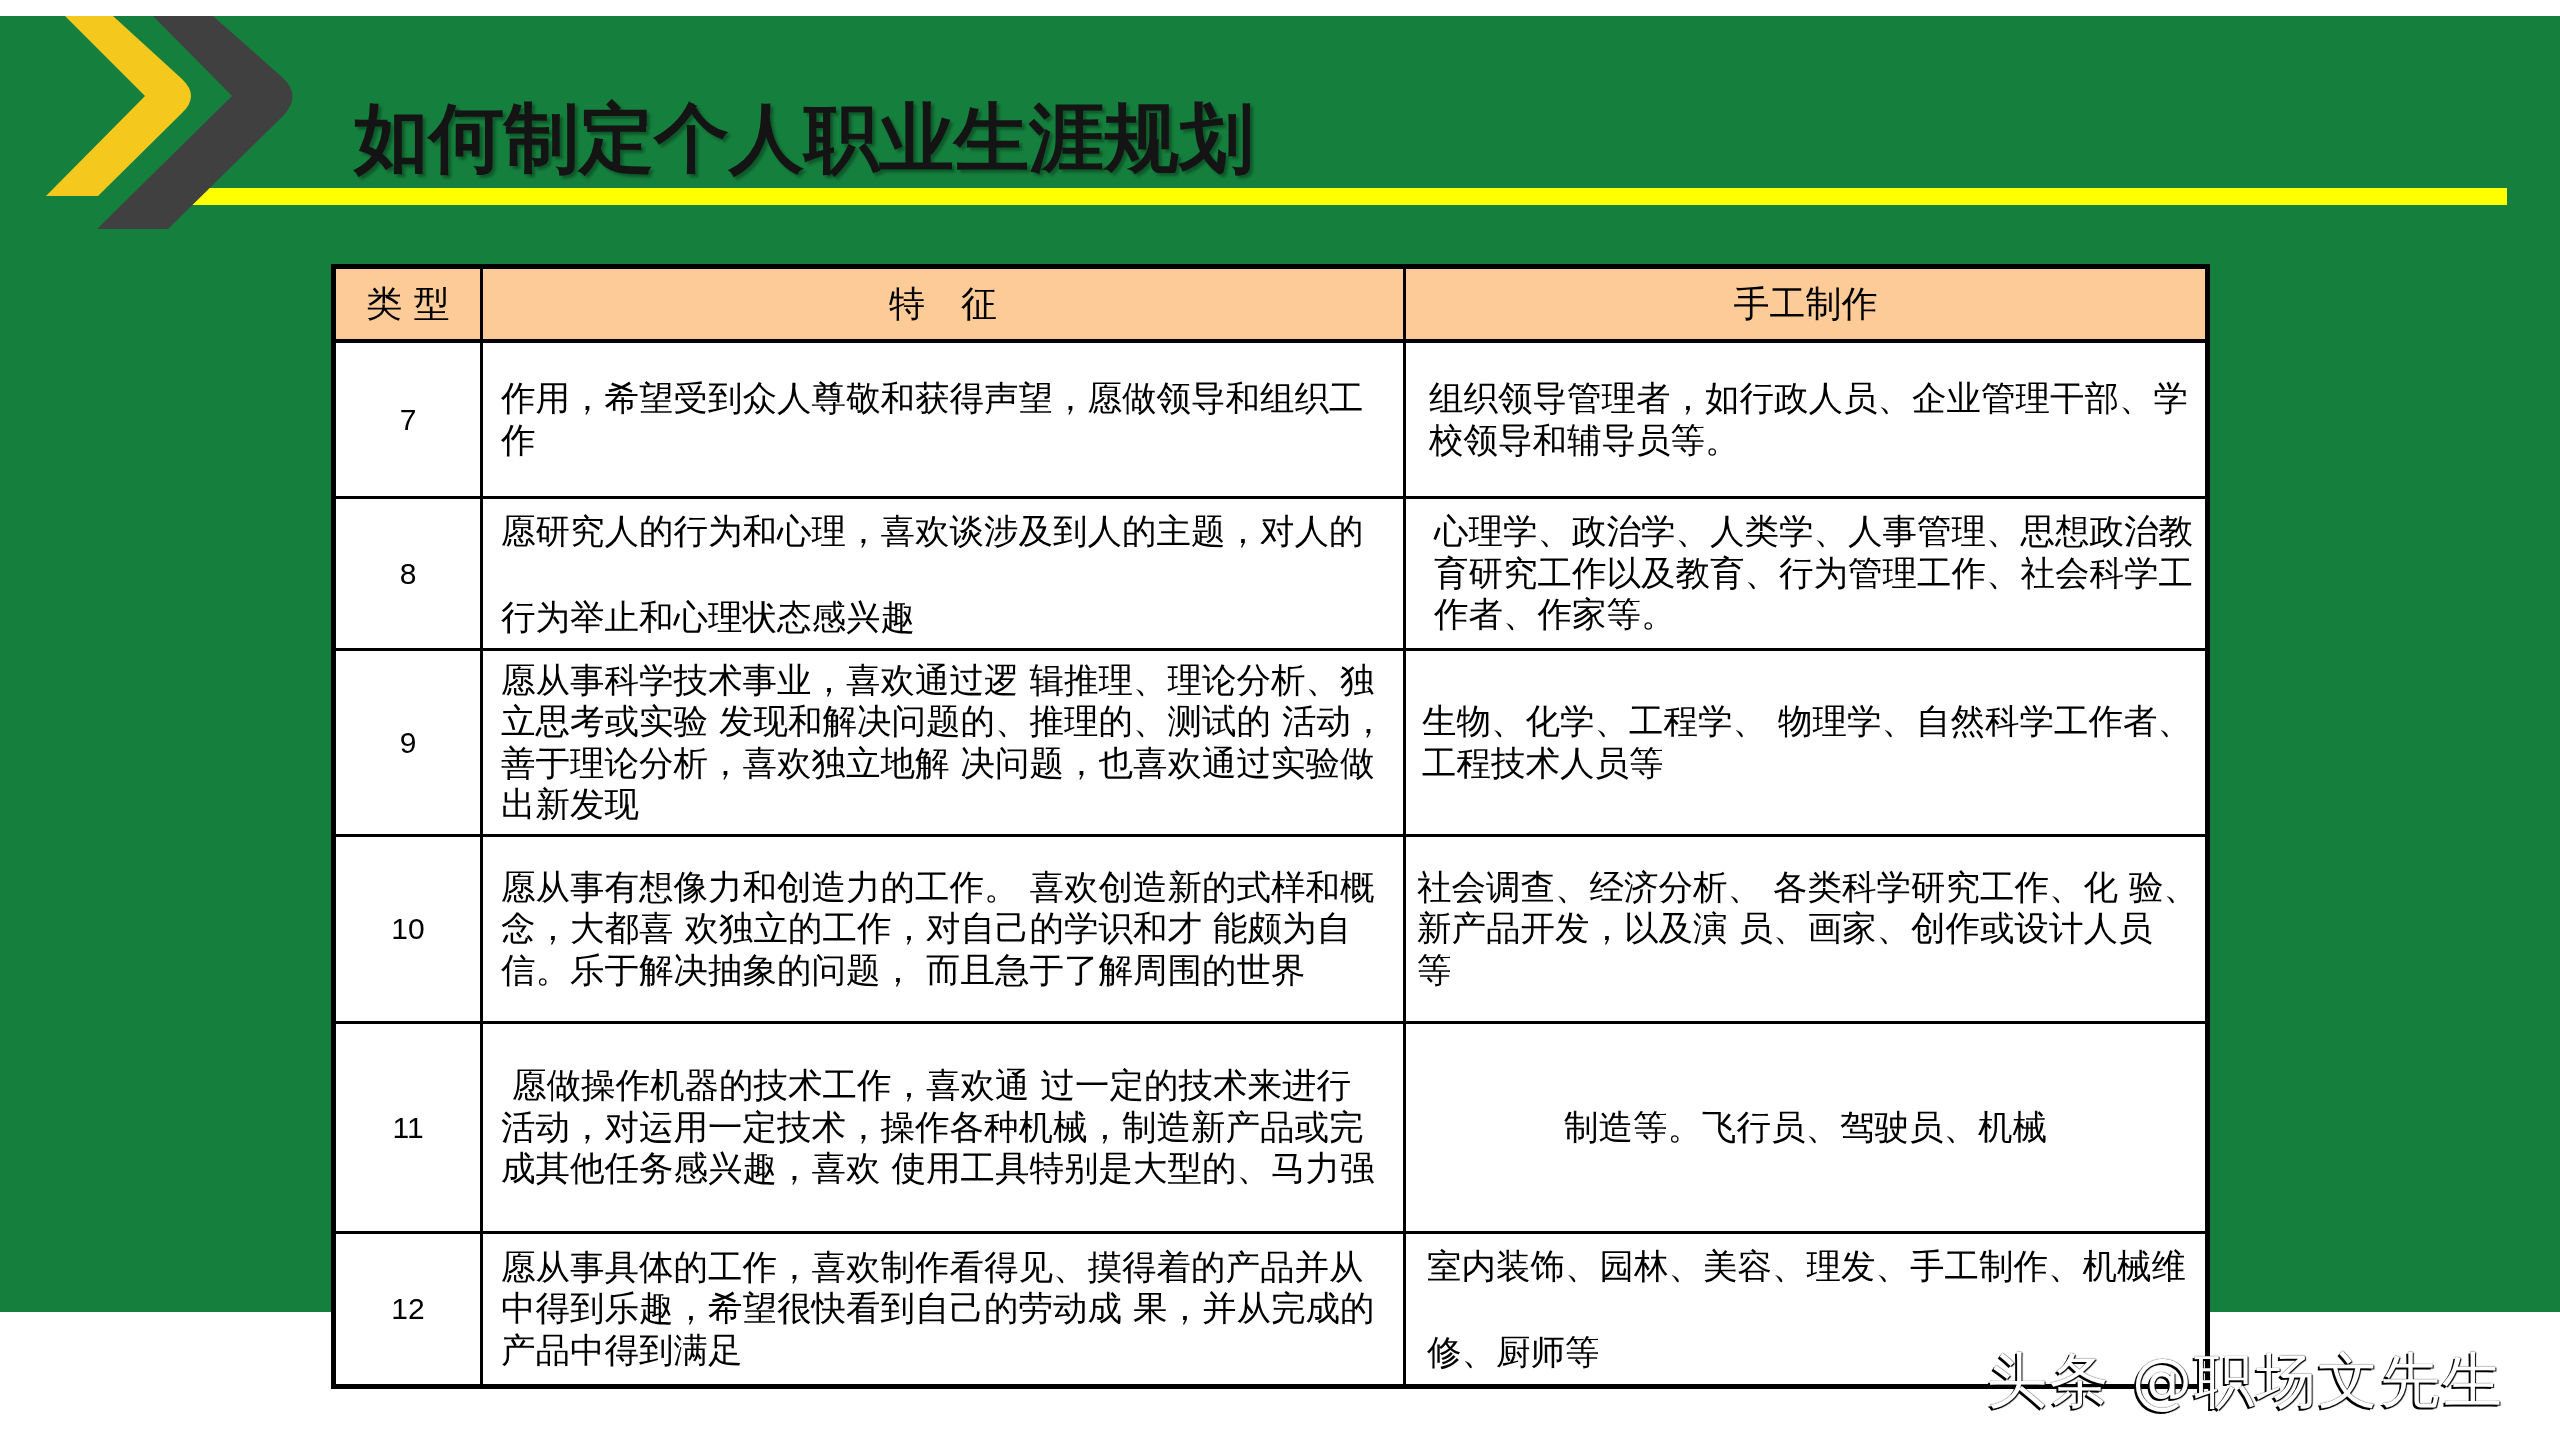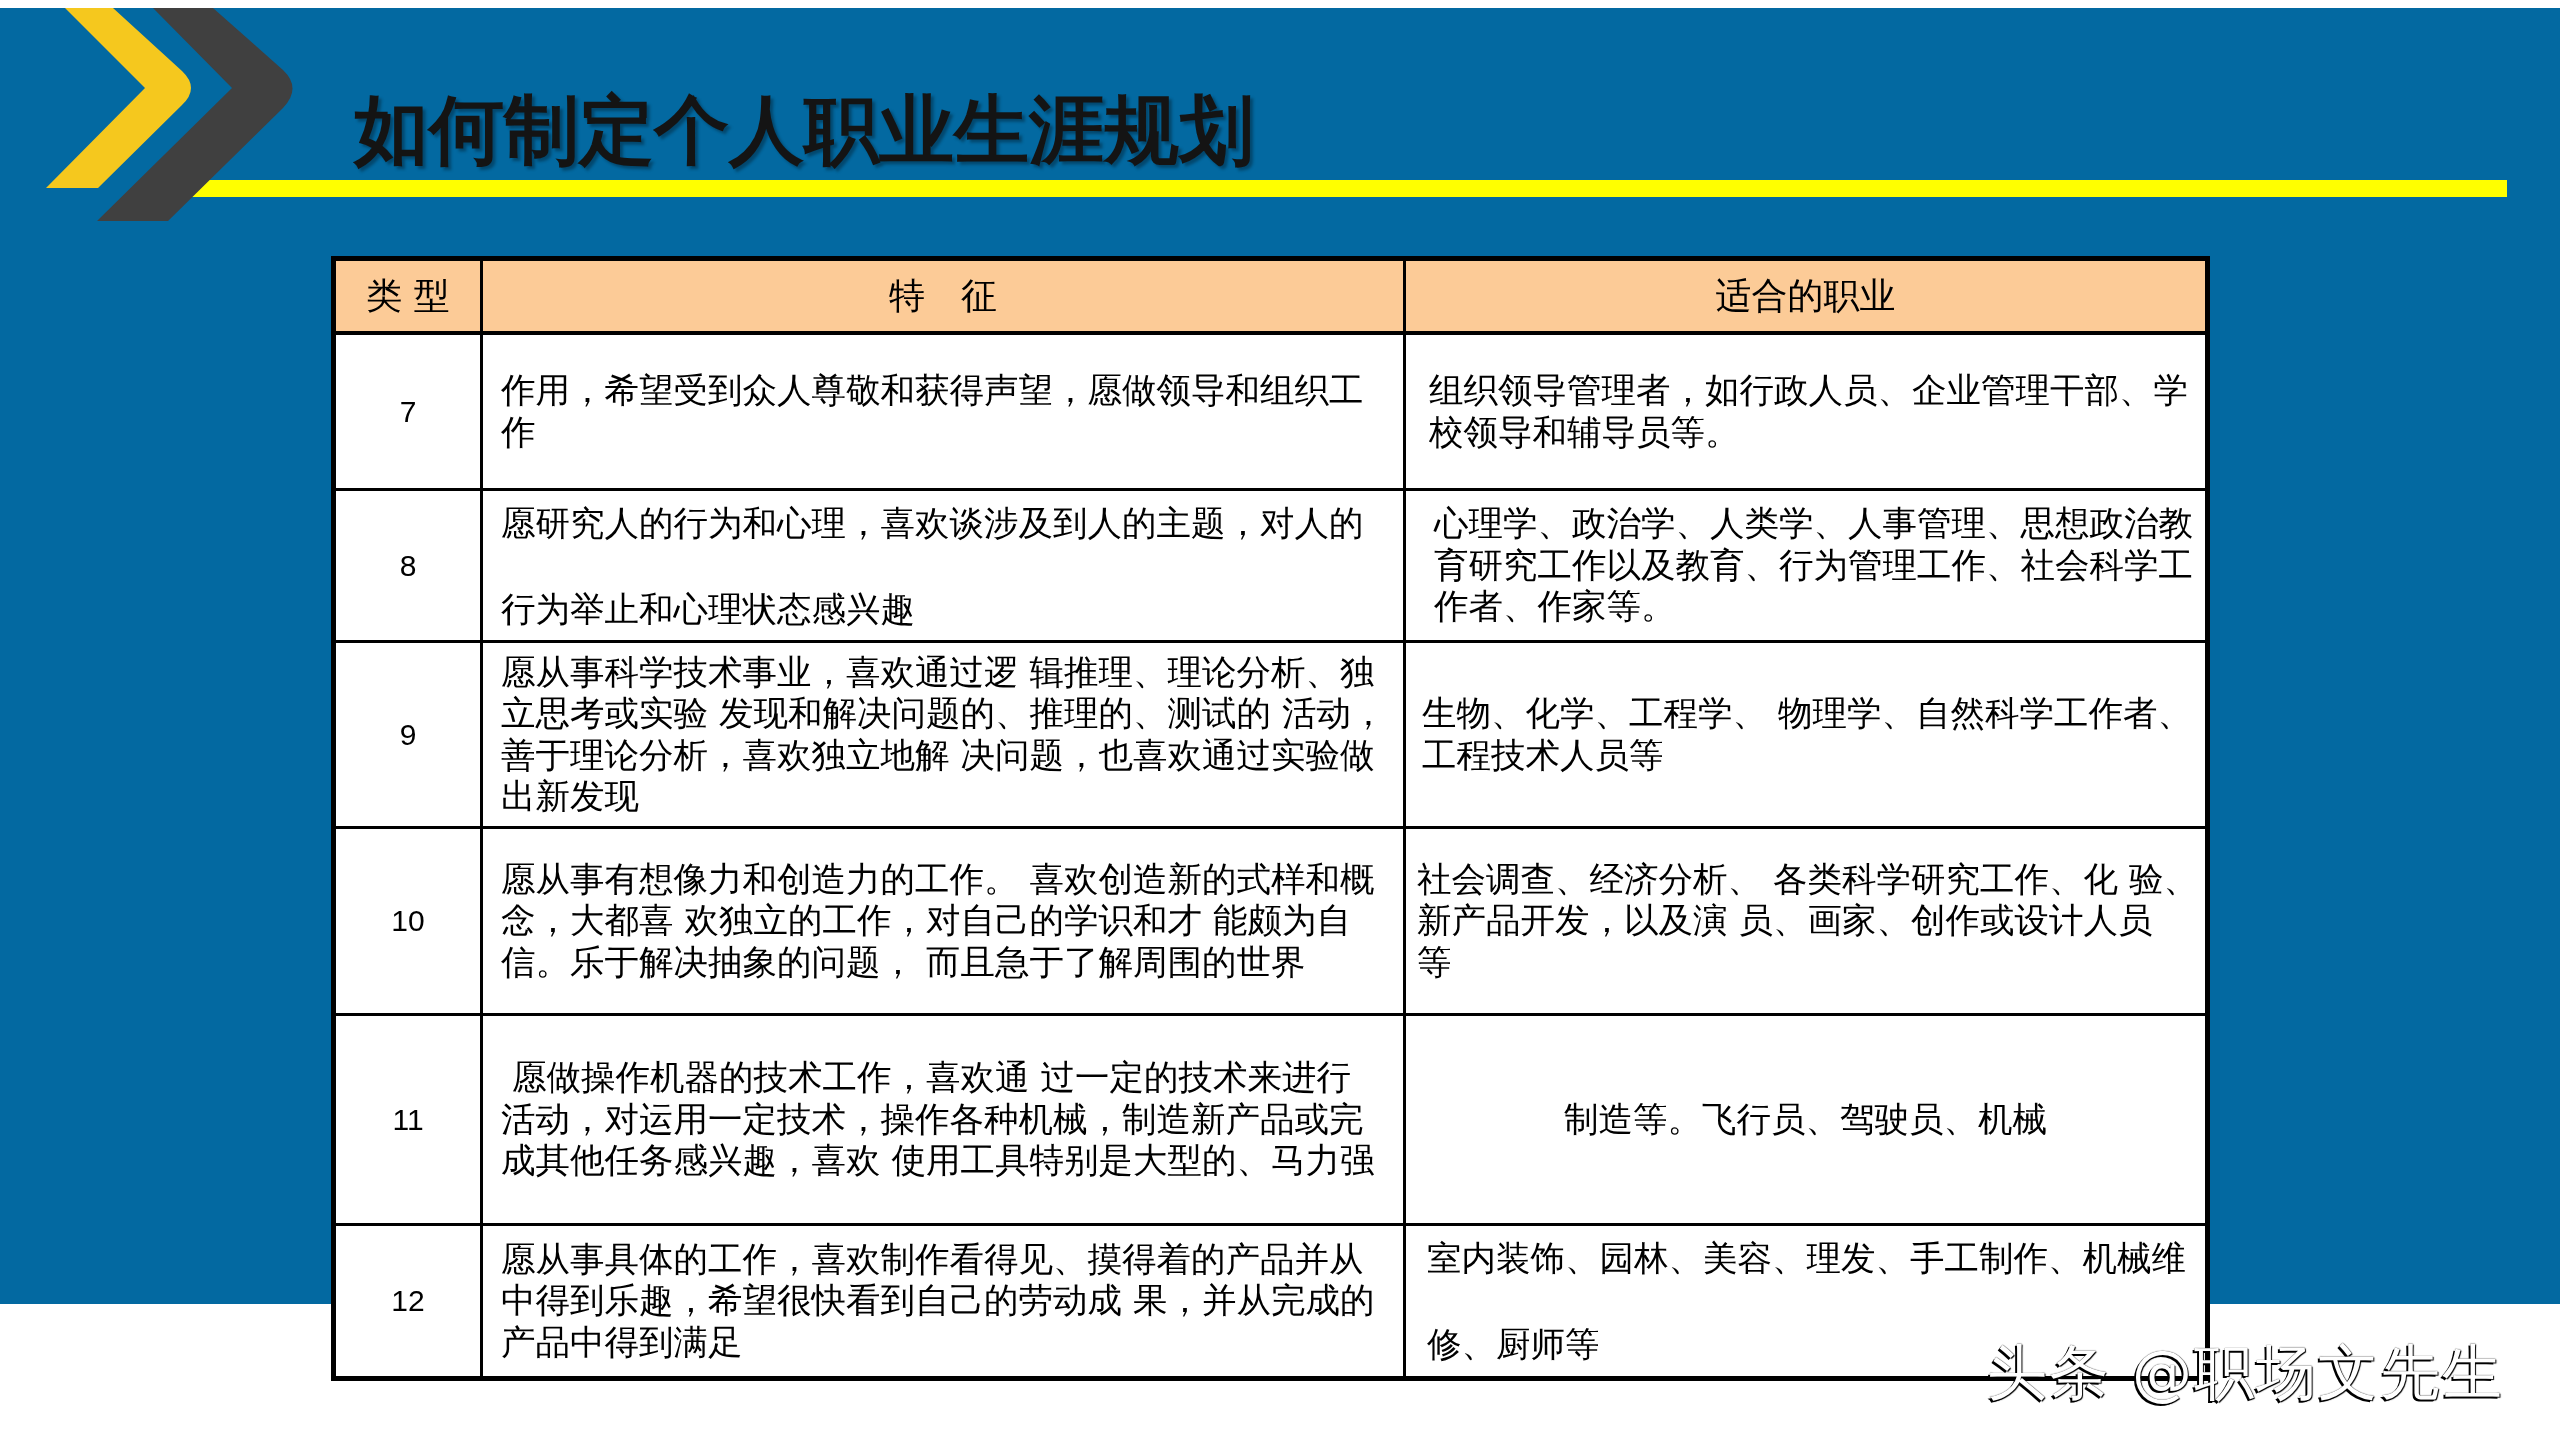--- a/index.html
+++ b/index.html
@@ -10,23 +10,23 @@
     body {
       width: 2560px;
       height: 1440px;
       overflow: hidden;
       position: relative;
       font-family: "DejaVu Sans", sans-serif;
       color: #000;
     }
     .slide {
       position: absolute;
-      left: 0; top: 8px;
+      left: 0; top: 16px;
       width: 2560px; height: 1296px;
-      background: #0369a1;
+      background: #15803d;
     }
     .underline-bar {
       position: absolute;
       left: 180px;
       top: 172px;
       width: 2327px;
       height: 17px;
       background: var(--underline_yellow, #FFFF00);
       z-index: 1;
     }
@@ -139,21 +139,21 @@
   <div class="table">
 
     <div class="row">
       <div class="cell hdr c1">
         <span>类 型</span>
       </div>
       <div class="cell hdr c2">
         <span>特　征</span>
       </div>
       <div class="cell hdr c3">
-        <span>适合的职业</span>
+        <span>手工制作</span>
       </div>
     </div>
 
     <div class="row">
       <div class="cell num c1">
         <span>7</span>
       </div>
       <div class="cell feat c2">
         <span class="line">作用，希望受到众人尊敬和获得声望，愿做领导和组织工</span>
         <span class="line">作</span>

